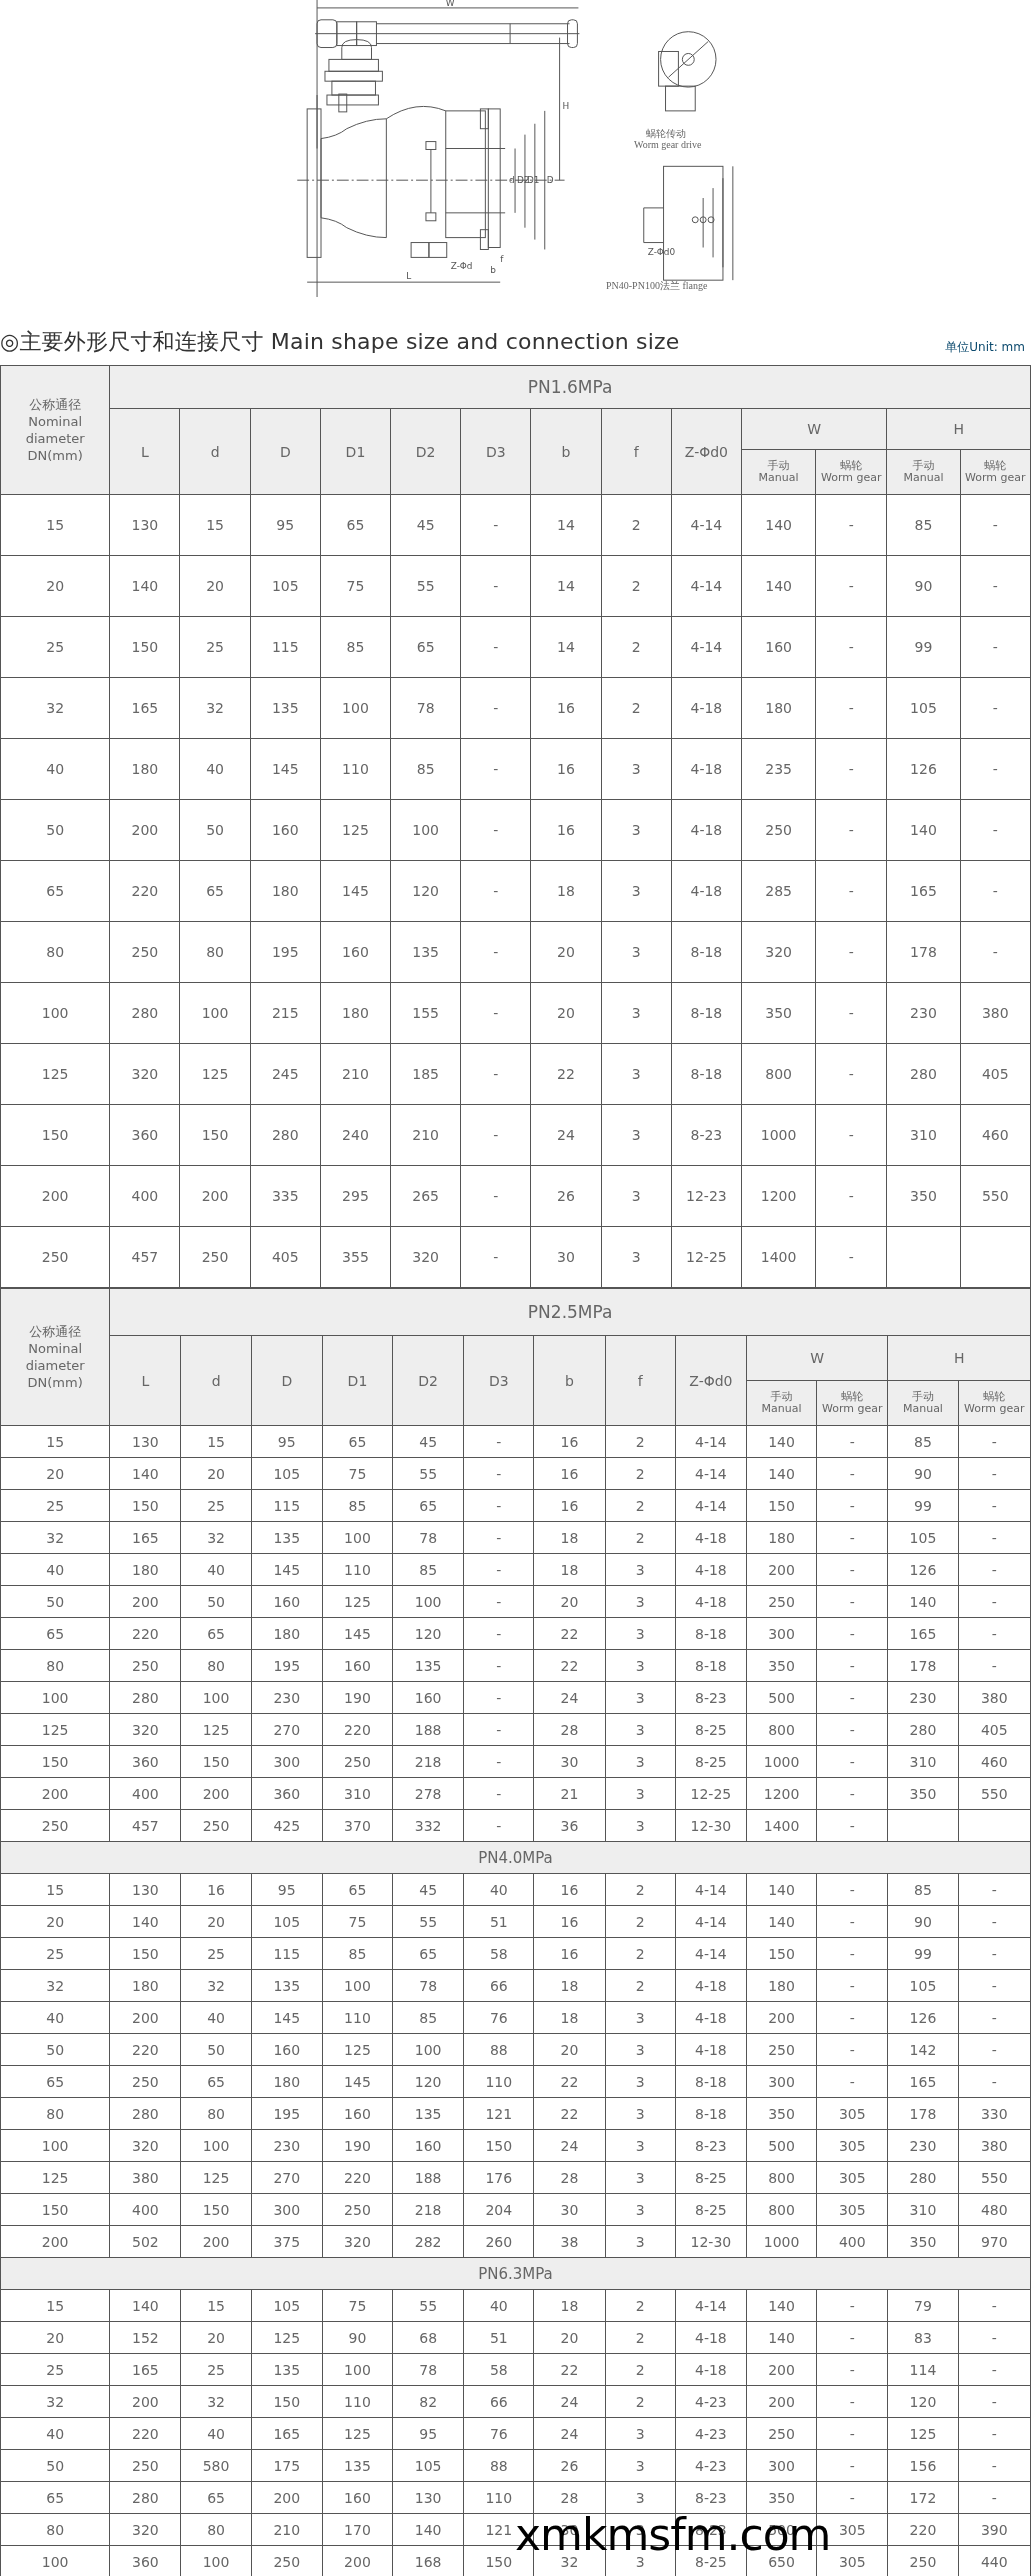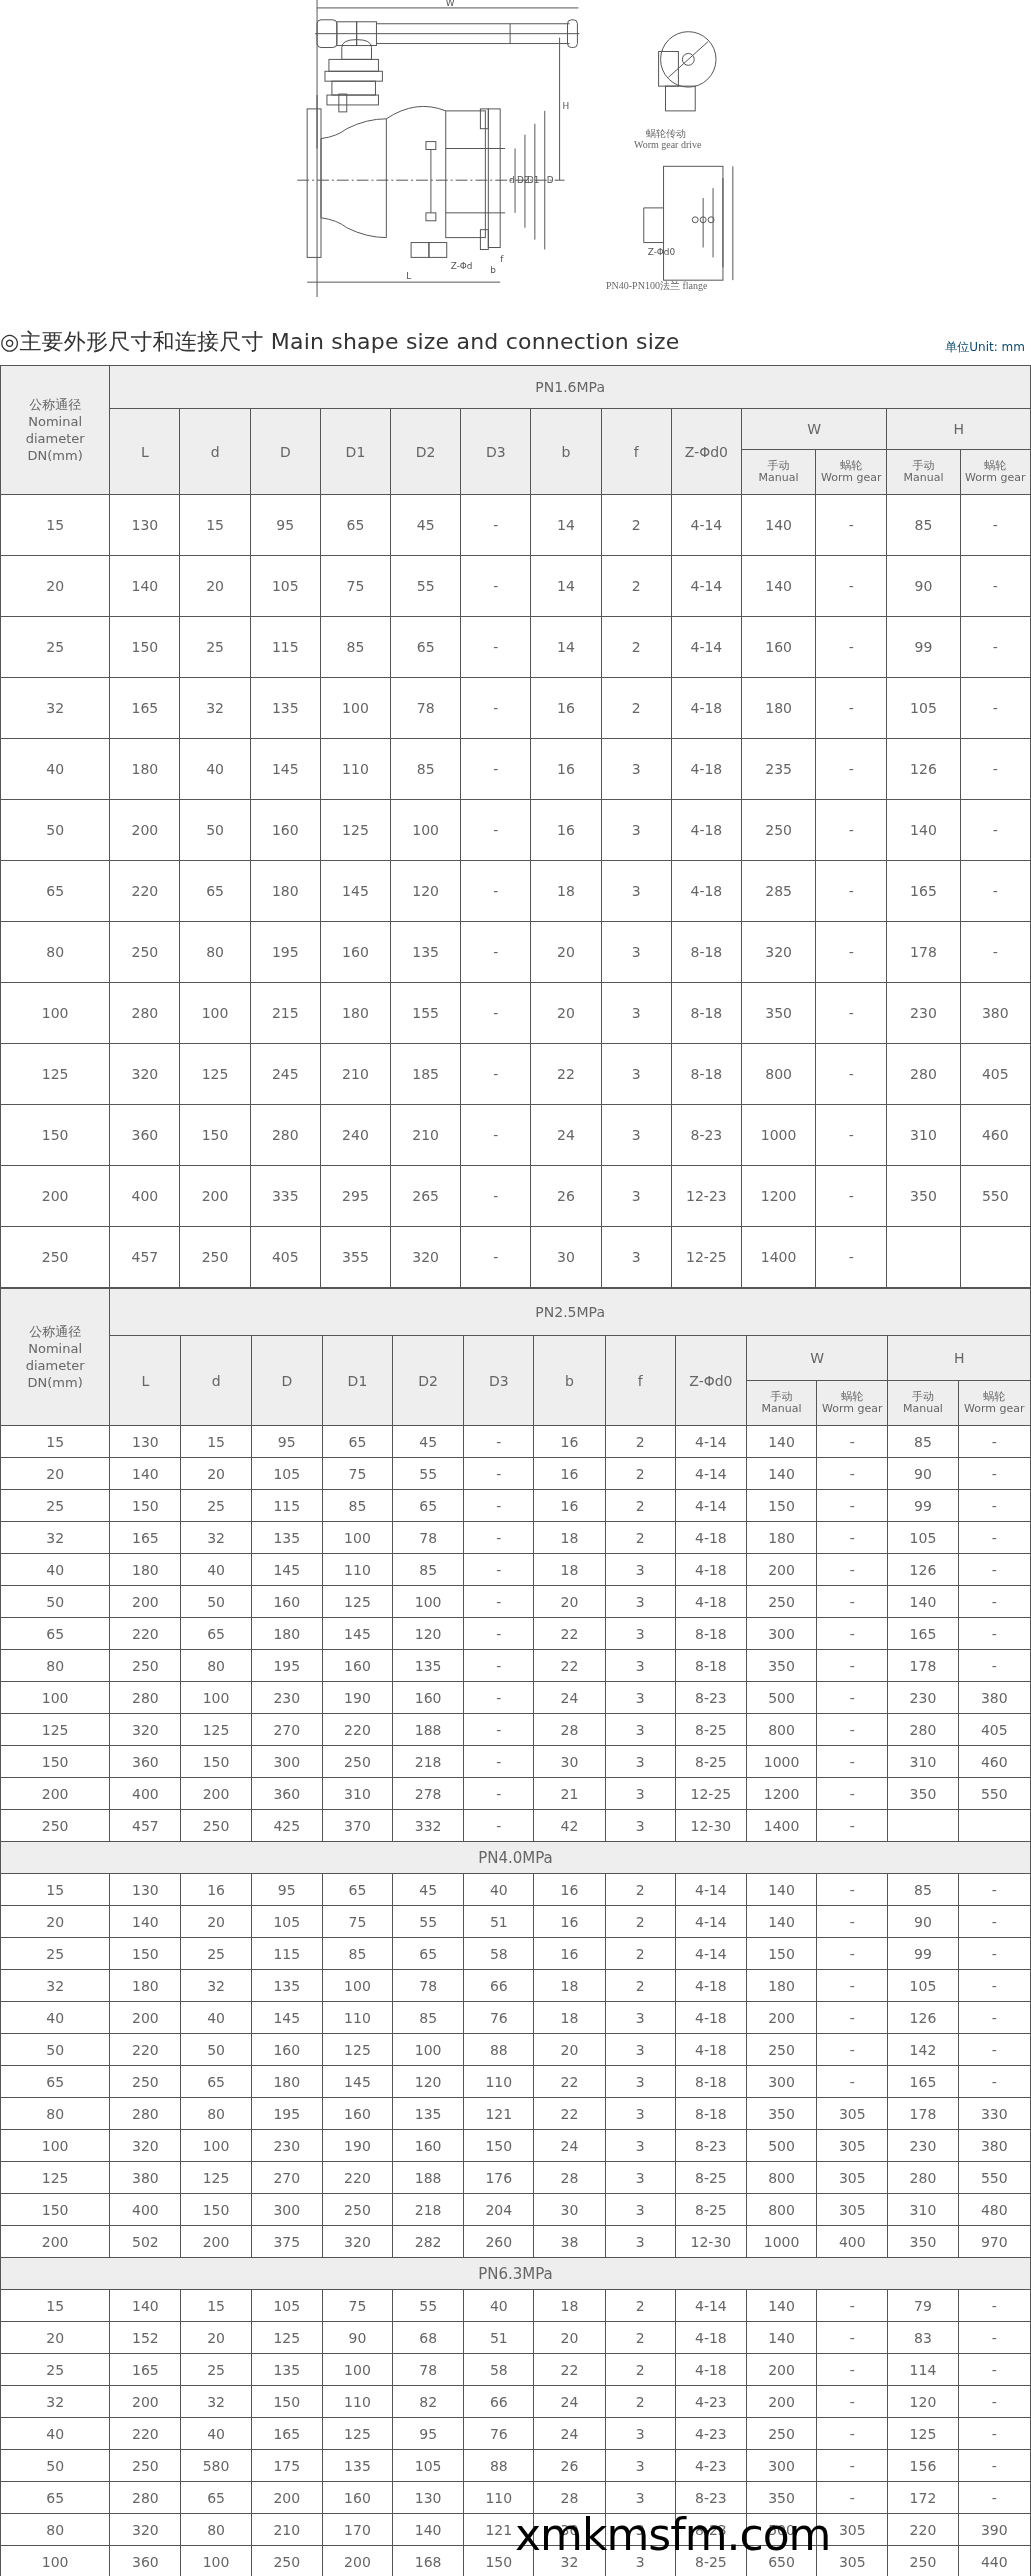--- a/index.html
+++ b/index.html
@@ -7,21 +7,21 @@
          font-family:"DejaVu Sans","Liberation Sans",sans-serif; color:#555; }
   .drawing { position:absolute; left:297px; top:0; width:446px; height:297px; }
   .drawing svg { display:block; }
   .cap { position:absolute; font-size:10px; color:#666; text-align:center; white-space:nowrap;font-family:Liberation Serif, serif; }
   .title { position:absolute; left:0; top:327px; font-size:22px; color:#333; white-space:nowrap; letter-spacing:0.2px; }
   .unit { position:absolute; right:6px; top:339px; font-size:12px; color:#0c4a6e; white-space:nowrap; }
   table { position:absolute; left:0; border-collapse:collapse; table-layout:fixed; width:1031px; }
   td, th { border:1px solid #555; text-align:center; vertical-align:middle; padding:0;
            font-weight:normal; font-size:14px; color:#666; overflow:hidden; white-space:nowrap; }
   th { background:#eeeeee; }
-  .pnhead { font-size:14px; }
+  .pnhead { font-size:17px; }
   .dnhead { font-size:13px; line-height:17px; white-space:normal; }
   .subh { font-size:11px; line-height:12px; white-space:normal; }
   .bar td { background:#eeeeee; font-size:15px; }
   #t1 { top:365px; }
   #t1 .hr1 th { height:42px; }
   #t1 .hr2 th { height:40px; }
   #t1 .hr3 th { height:44px; }
   #t1 tbody td { height:60px; }
   #t2 { top:1288px; }
   #t2 .hr1 th { height:46px; }
@@ -620,21 +620,21 @@
         <td>550</td>
       </tr>
       <tr>
         <td>250</td>
         <td>457</td>
         <td>250</td>
         <td>425</td>
         <td>370</td>
         <td>332</td>
         <td>-</td>
-        <td>42</td>
+        <td>36</td>
         <td>3</td>
         <td>12-30</td>
         <td>1400</td>
         <td>-</td>
         <td></td>
         <td></td>
       </tr>
     </tbody>
   <tbody>
     <tr class="bar">

